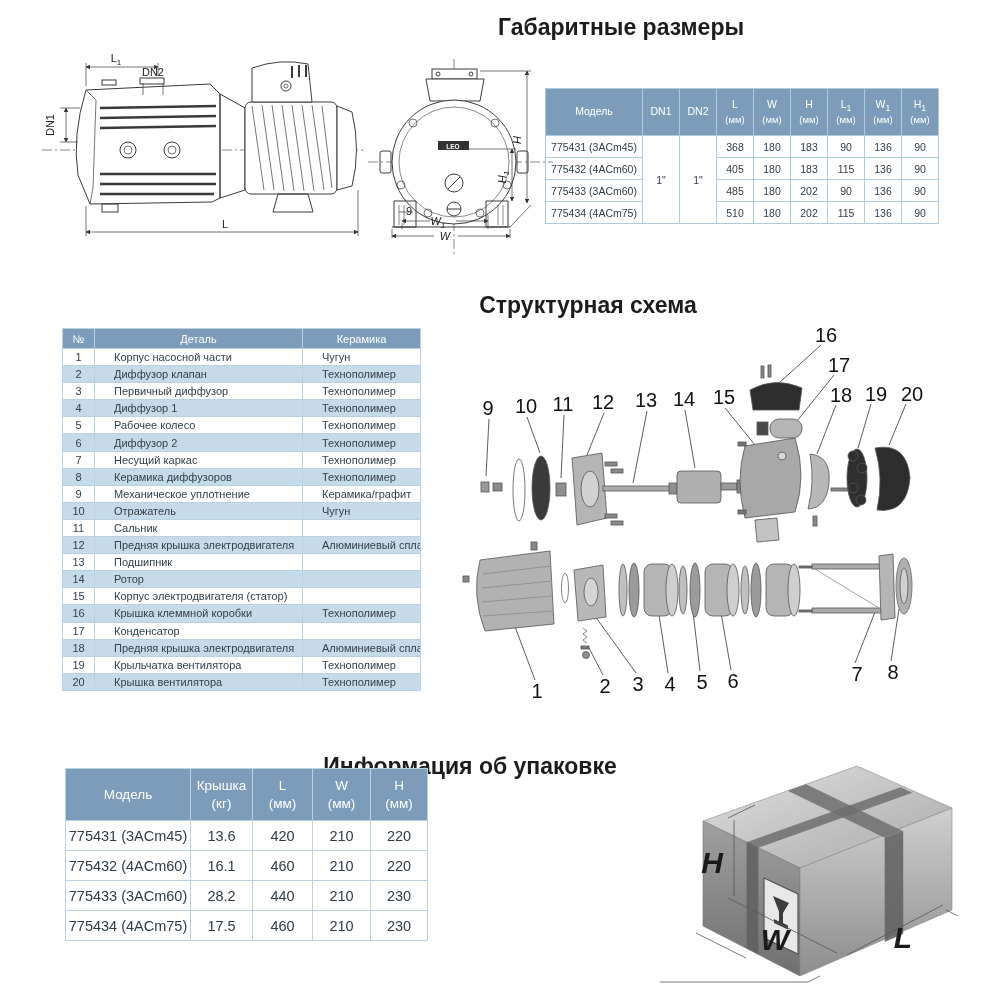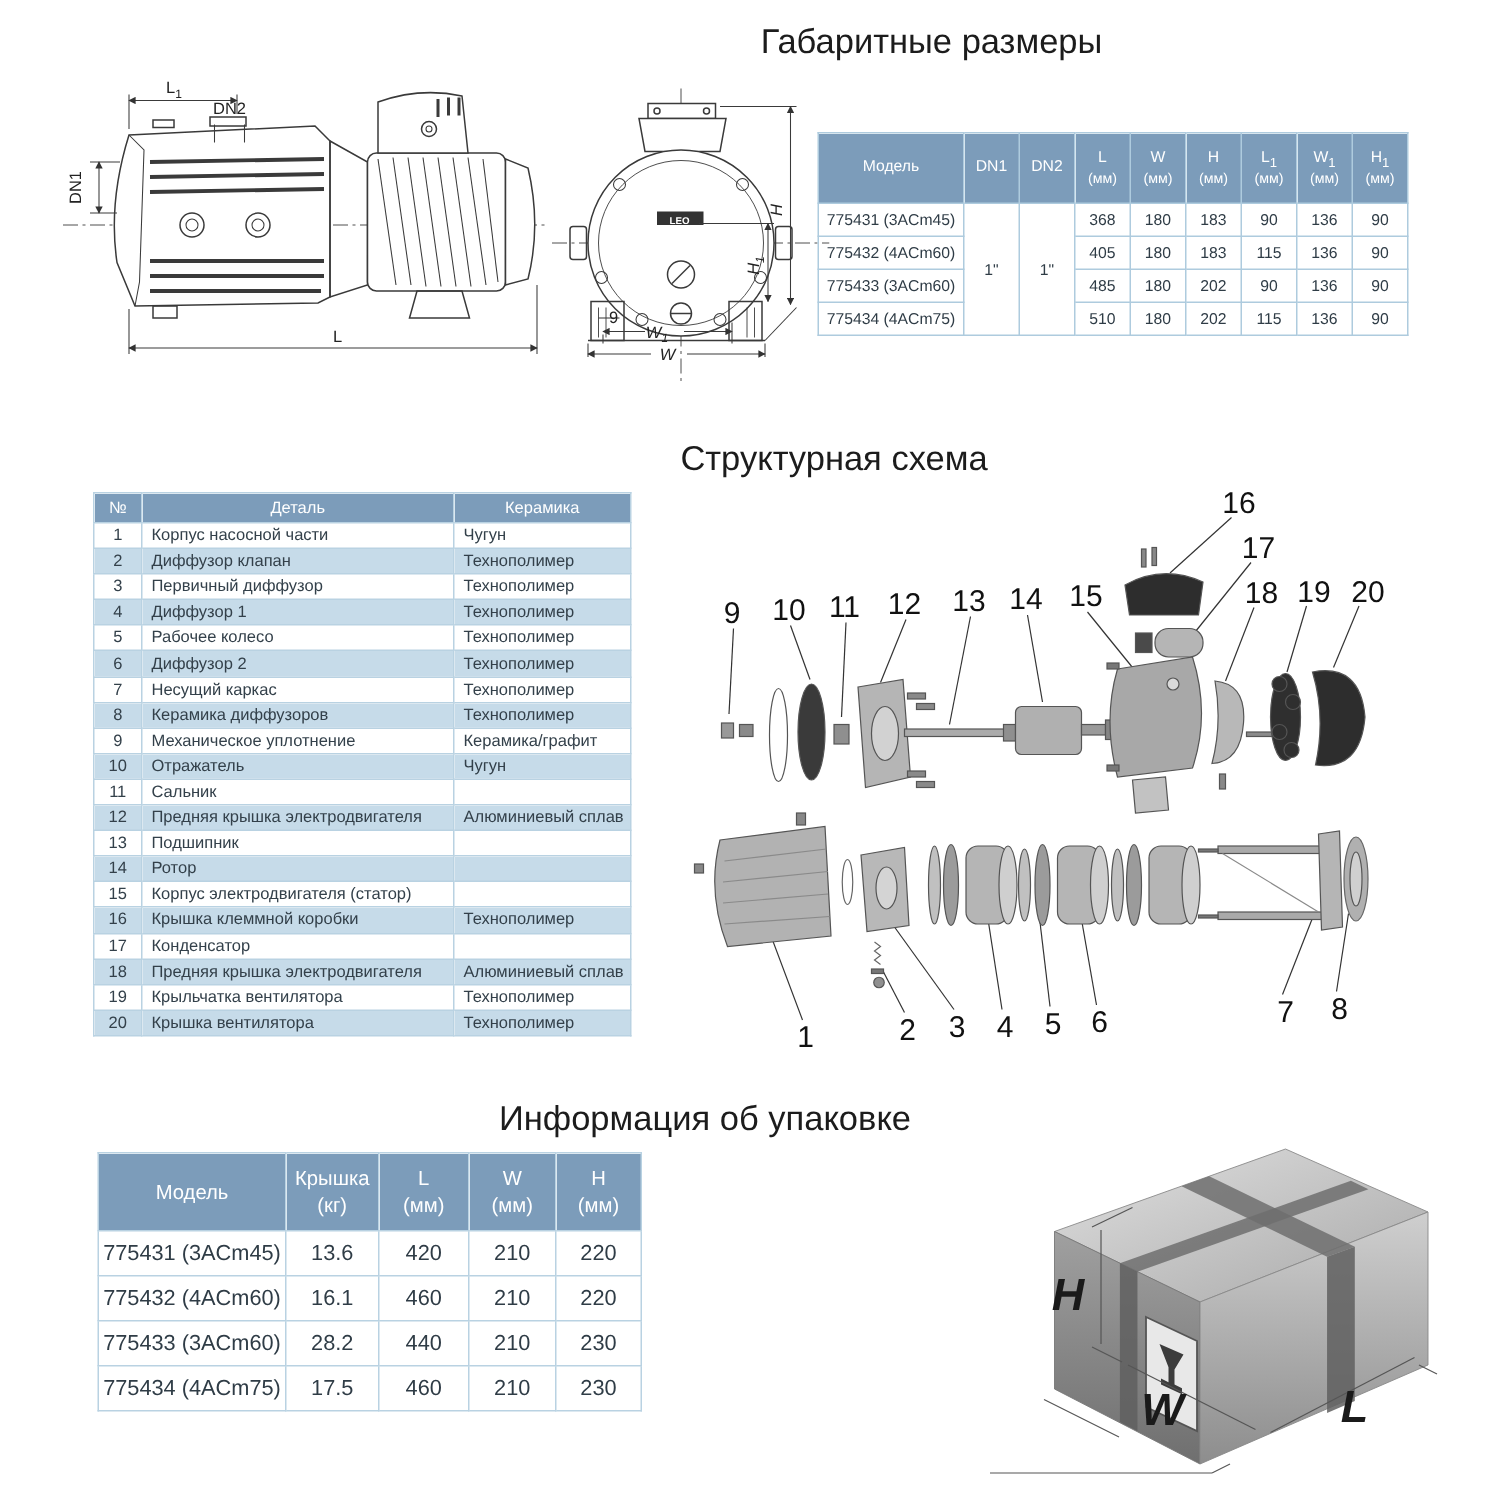--- a/index.html
+++ b/index.html
@@ -1,37 +1,37 @@
 <!DOCTYPE html>
 <html><head>
 <meta charset="utf-8">
 <style>
   *{margin:0;padding:0;box-sizing:border-box}
   html,body{background:#fff}
   body{width:1000px;height:1000px;position:relative;font-family:"Liberation Sans",sans-serif;color:#2e2e2e;overflow:hidden}
   .abs{position:absolute}
-  .sec-title{position:absolute;transform:translateX(-50%);font-size:23px;font-weight:400;color:#1c1c1c;white-space:nowrap}
+  .sec-title{position:absolute;transform:translateX(-50%);font-size:23px;font-weight:700;color:#1c1c1c;white-space:nowrap}
 
   table{border-collapse:collapse;table-layout:fixed}
   th,td{overflow:hidden;white-space:nowrap}
 
   
   .dims{width:393px;font-size:10.5px}
   .dims th,.dims td{border:1px solid #aecbde;text-align:center;vertical-align:middle}
   .dims thead th{background:#7c9cba;color:#fff;font-weight:400;height:47px;line-height:1.25}
   .dims tbody td{height:22px;color:#2f3c46}
   .hl2{font-size:9.5px}
 
   
   .parts{width:358px;font-size:11px}
   .parts th,.parts td{border:1px solid #b9d2e2}
   .parts thead th{background:#7c9cba;color:#fff;font-weight:400;height:20px;text-align:center}
   .parts tbody td{height:17.1px;color:#33404a}
   .parts td.c{text-align:center}
-  .parts td.l{text-align:left;padding-left:6px}
+  .parts td.l{text-align:left;padding-left:19px}
   .parts tbody tr:nth-child(even) td{background:#c6dbe9}
 
   
   .pack{width:362px}
   .pack th,.pack td{border:1.5px solid #b9d2e2;text-align:center;vertical-align:middle}
   .pack thead th{background:#7c9cba;color:#fff;font-weight:400;height:52px;font-size:13.5px;line-height:1.3}
   .pack tbody td{height:30px;font-size:14.5px;color:#2f3c46}
 
   svg text{font-family:"Liberation Sans",sans-serif}
   .callout{font-size:20px;fill:#111}
@@ -269,21 +269,21 @@
       <td>510</td>
       <td>180</td>
       <td>202</td>
       <td>115</td>
       <td>136</td>
       <td>90</td>
     </tr>
   </tbody>
 </table>
 
-<h2 class="sec-title" style="left:556px;top:292px">Структурная схема</h2>
+<h2 class="sec-title" style="left:588px;top:292px">Структурная схема</h2>
 
 <table class="parts abs" style="left:62px;top:328px">
   <colgroup>
       <col style="width:32px">
       <col style="width:208px">
       <col style="width:118px">
     </colgroup>
   <thead>
     <tr>
       <th>№</th>
@@ -538,21 +538,21 @@
   <text class="callout" x="82" y="380" text-anchor="middle">1</text>
   <text class="callout" x="150" y="375" text-anchor="middle">2</text>
   <text class="callout" x="183" y="373" text-anchor="middle">3</text>
   <text class="callout" x="215" y="373" text-anchor="middle">4</text>
   <text class="callout" x="247" y="371" text-anchor="middle">5</text>
   <text class="callout" x="278" y="370" text-anchor="middle">6</text>
   <text class="callout" x="402" y="363" text-anchor="middle">7</text>
   <text class="callout" x="438" y="361" text-anchor="middle">8</text>
 </svg>
 
-<h2 class="sec-title" style="left:470px;top:732px">Информация об упаковке</h2>
+<h2 class="sec-title" style="left:470px;top:753px">Информация об упаковке</h2>
 
 <table class="pack abs" style="left:65px;top:768px">
   <colgroup>
       <col style="width:125px">
       <col style="width:62px">
       <col style="width:60px">
       <col style="width:58px">
       <col style="width:57px">
     </colgroup>
   <thead>

